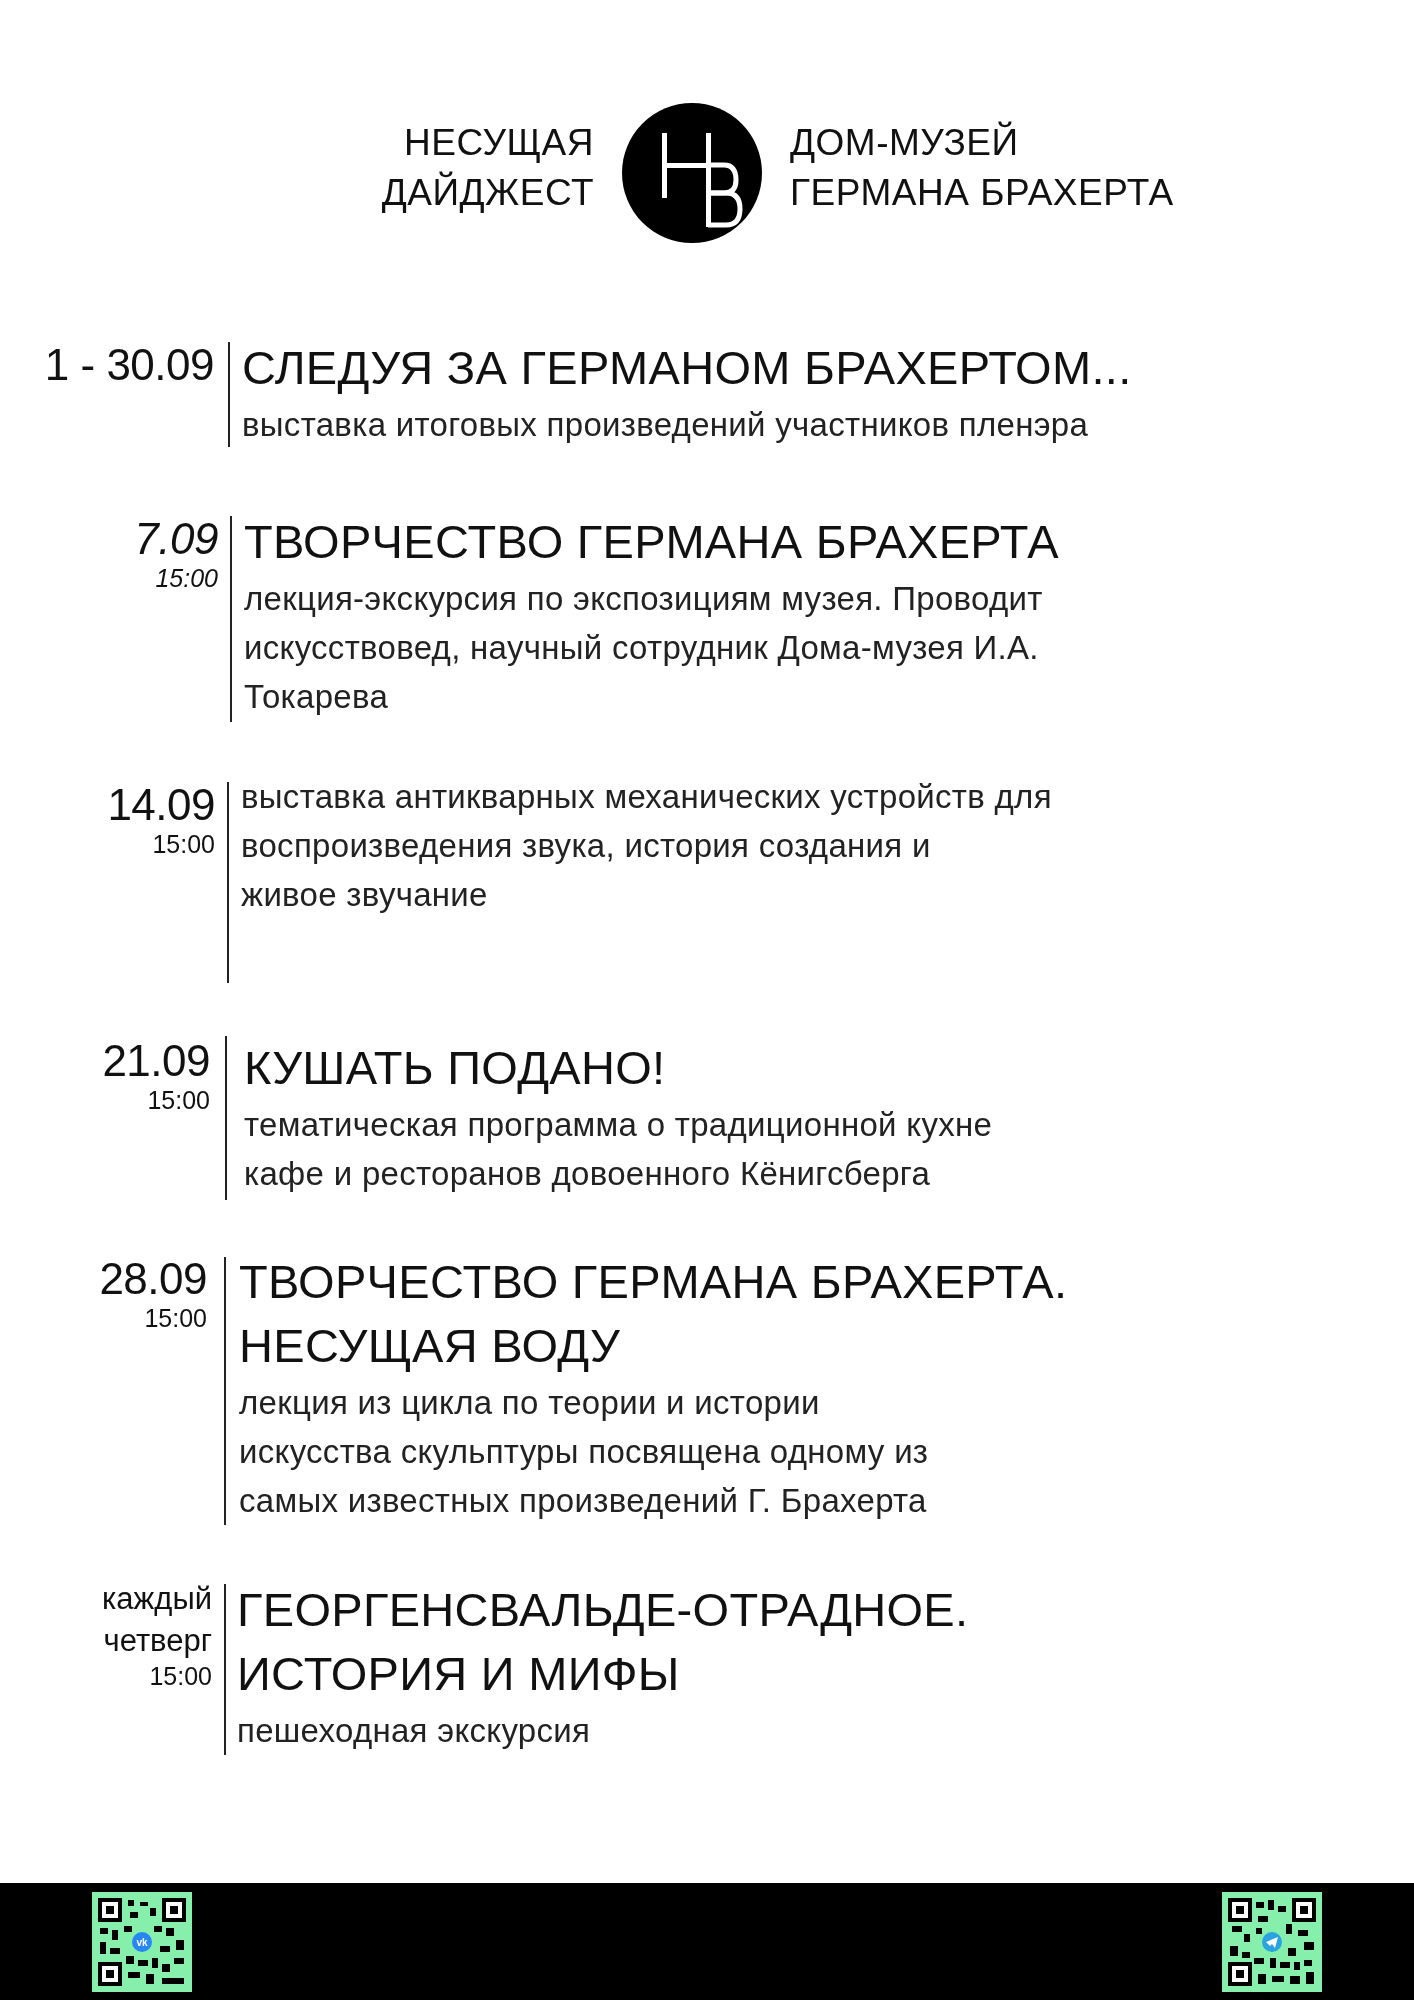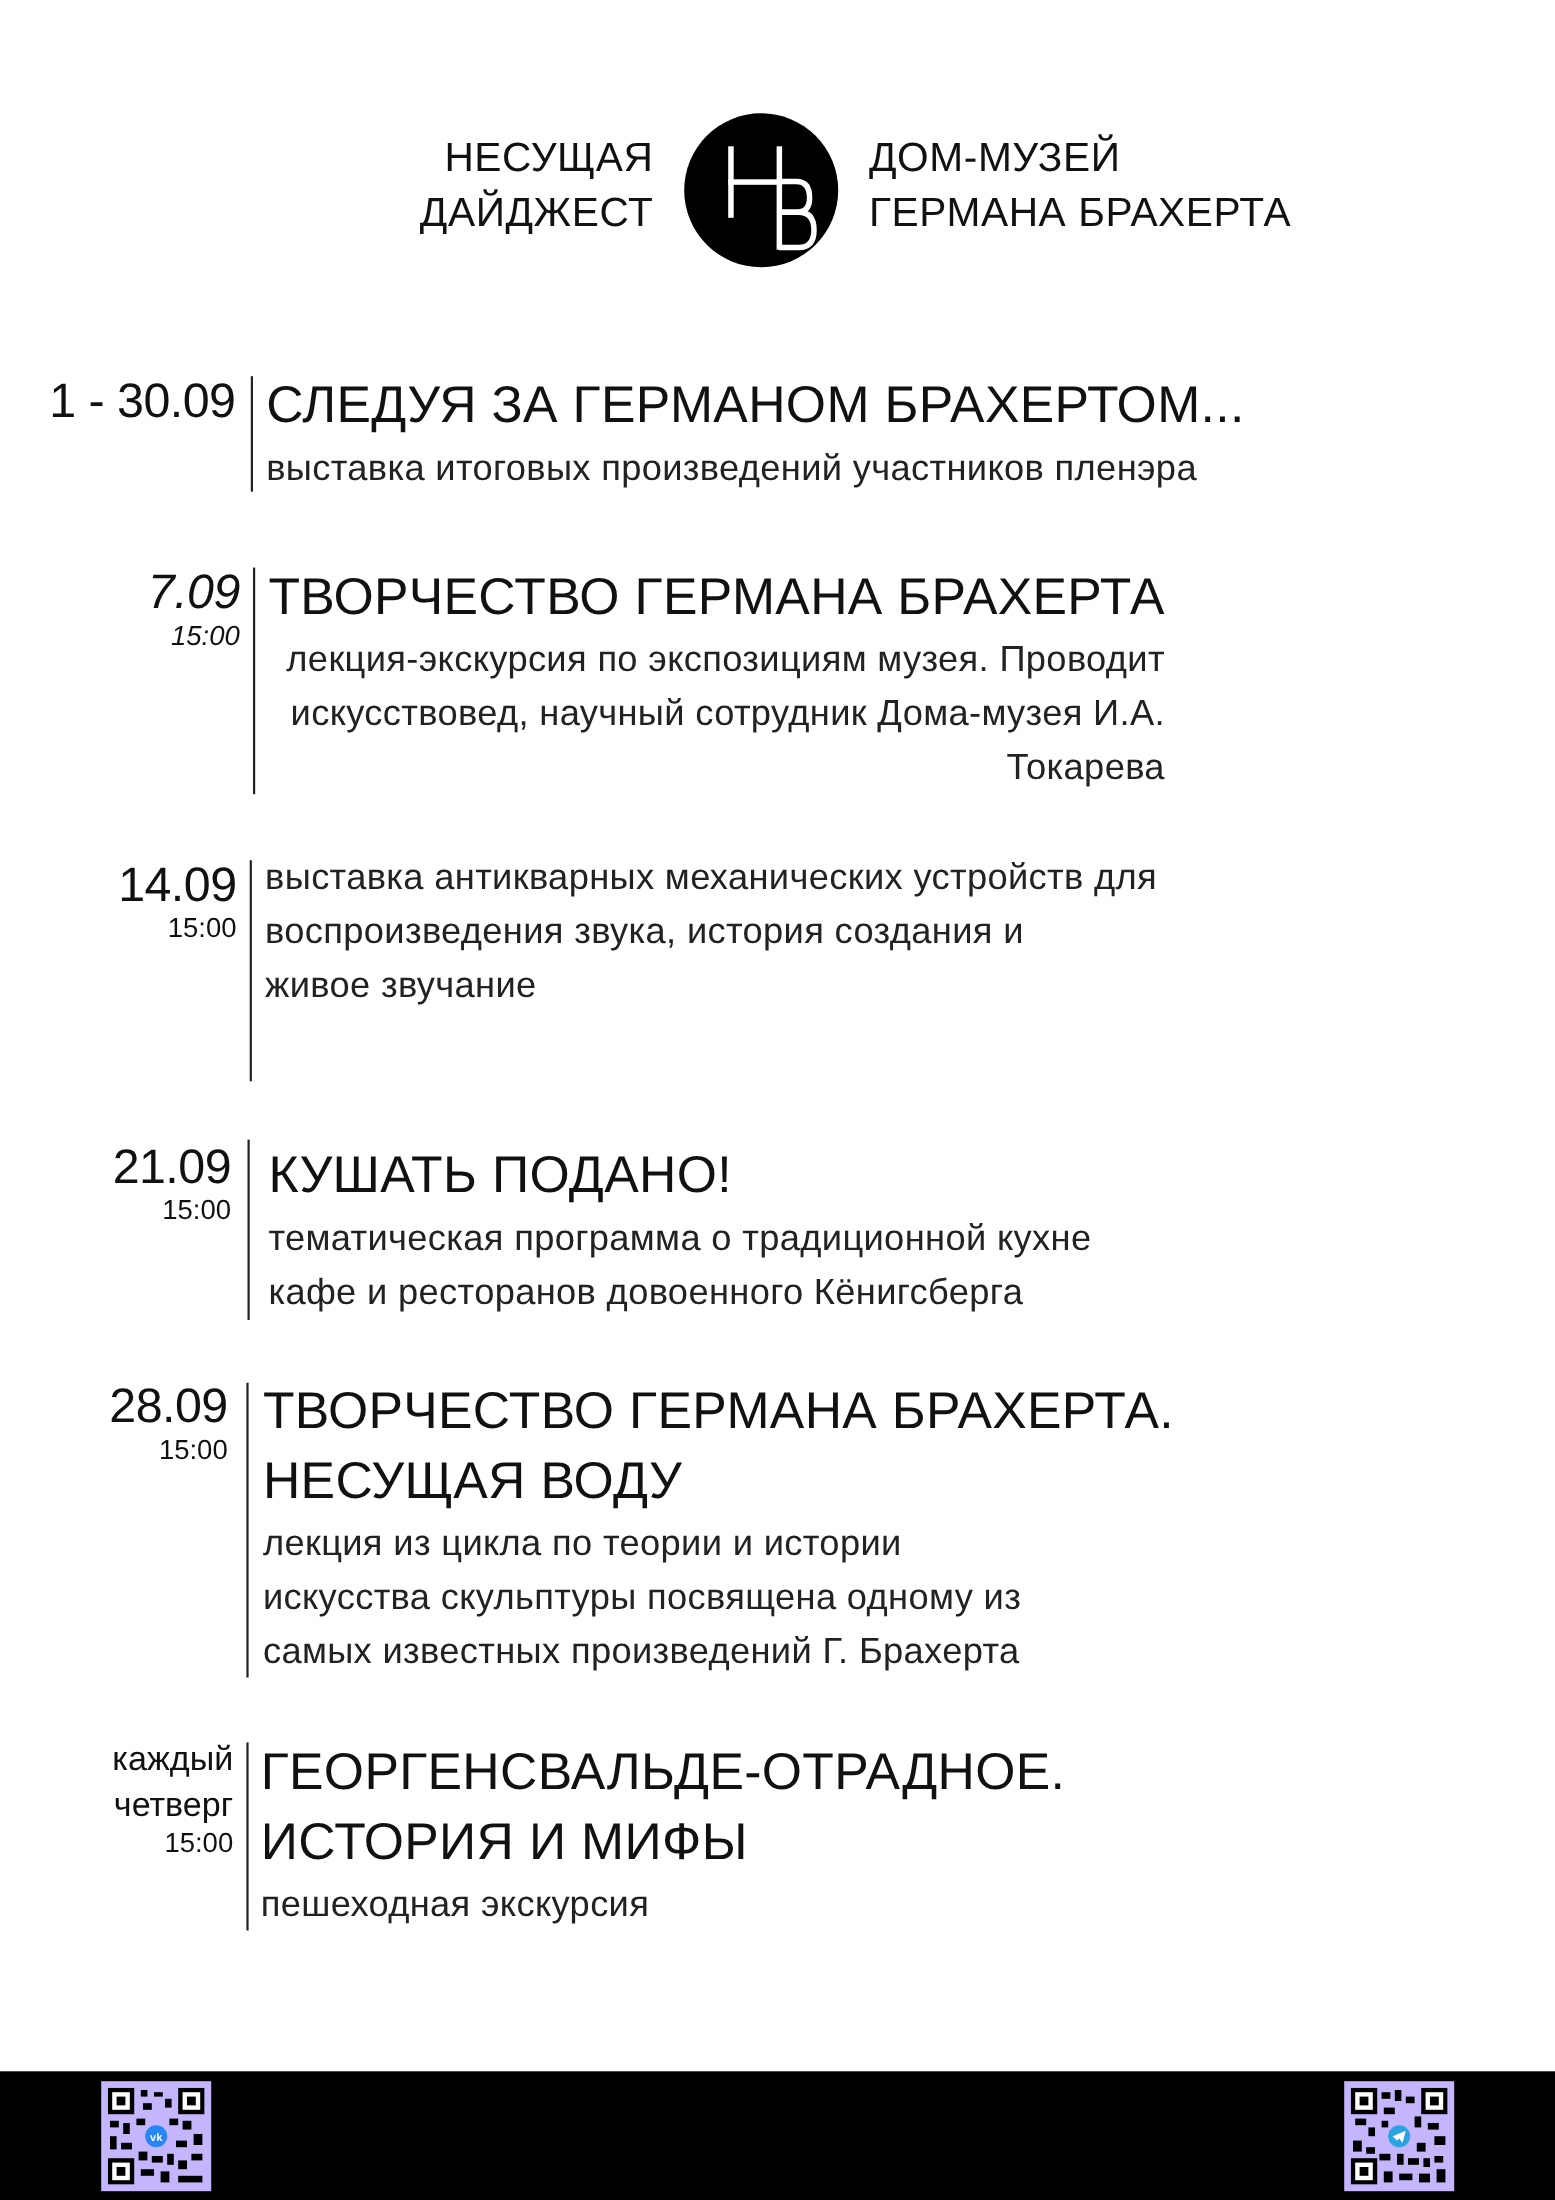--- a/index.html
+++ b/index.html
@@ -32,21 +32,21 @@
   .divider { position: absolute; width: 2px; background: #222; }
   .content { position: absolute; }
   .title { font-size: 47px; line-height: 64px; font-weight: 400; color: #111; letter-spacing: 0.3px; }
   .desc { font-size: 33px; line-height: 49px; color: #222; font-weight: 300; letter-spacing: 0.3px; }
 
   
   .footer {
     position: absolute; left: 0; top: 1883px; width: 1414px; height: 117px; background: #000;
   }
   .qr {
-    position: absolute; top: 9px; width: 100px; height: 100px; background: #c4b5fd; padding: 6px;
+    position: absolute; top: 9px; width: 100px; height: 100px; background: #86efac; padding: 6px;
   }
   .qr svg { display: block; }
   .footer-info {
     position: absolute; left: 400px; top: 12px; width: 614px; text-align: center;
     color: #fff; font-size: 23px; line-height: 32px;
   }
 </style>
 </head>
 <body>
 
@@ -83,21 +83,21 @@
     <div class="desc">выставка итоговых произведений участников пленэра</div>
   </div>
 </div>
 
 <div class="event" style="top:510px;">
   <div class="date-col" style="right:1196px; top:4px;font-style:italic;">
     <div class="date">7.09</div>
     <div class="time">15:00</div>
   </div>
   <div class="divider" style="left:230px; top:6px; height:206px;"></div>
-  <div class="content" style="left:244px; top:0;text-align:right;">
+  <div class="content" style="left:244px; top:0;">
     <div class="title">ТВОРЧЕСТВО ГЕРМАНА БРАХЕРТА</div>
     <div class="desc">лекция-экскурсия по экспозициям музея. Проводит</div>
     <div class="desc">искусствовед, научный сотрудник Дома-музея И.А.</div>
     <div class="desc">Токарева</div>
   </div>
 </div>
 
 <div class="event" style="top:772px;">
   <div class="date-col" style="right:1199px; top:8px;">
     <div class="date">14.09</div>

